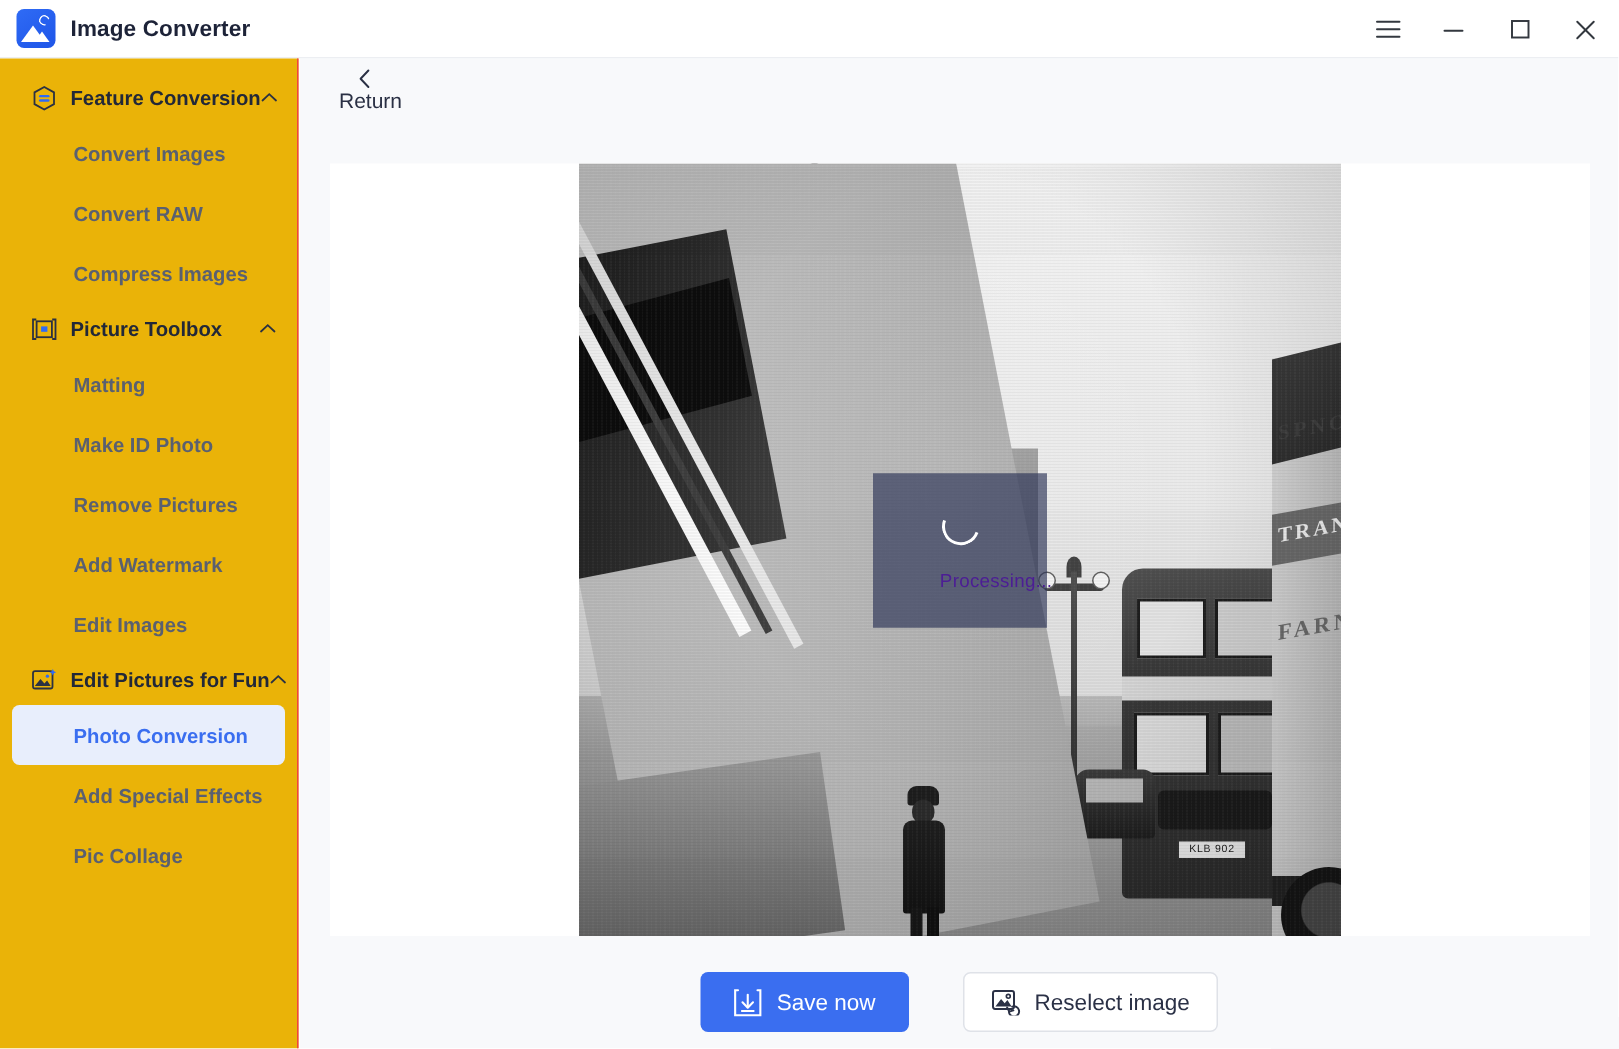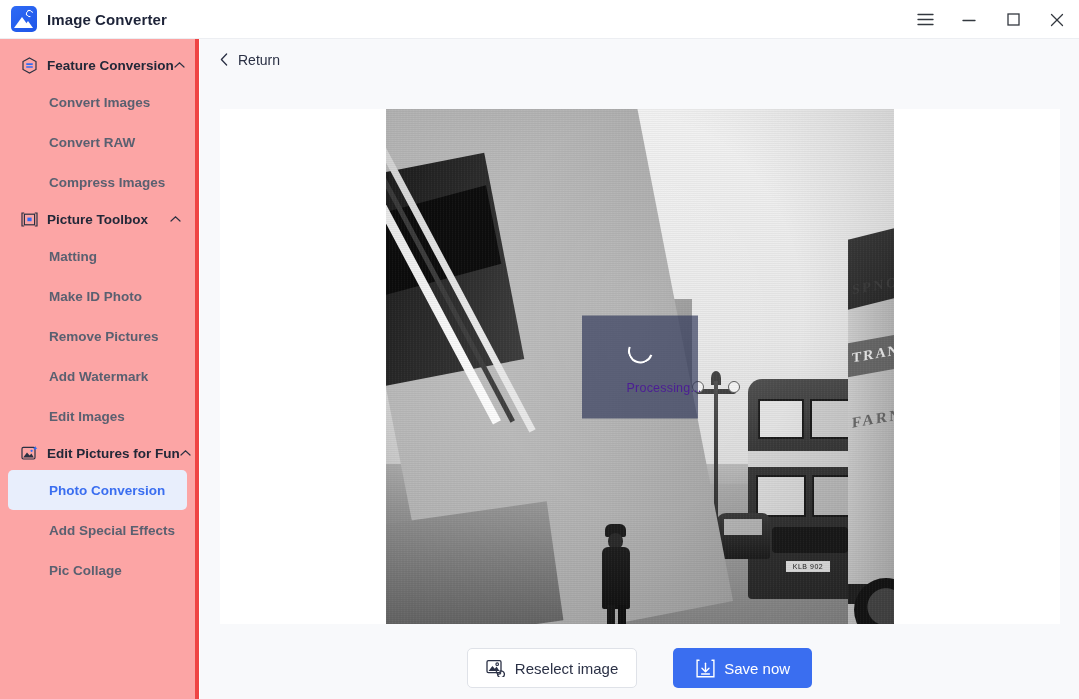--- a/index.html
+++ b/index.html
@@ -88,22 +88,22 @@
     cursor: default;
   }
   .win-btn svg { display: block; }
 
   
   .sidebar {
     position: absolute;
     top: 39px; left: 0;
     width: 199px;
     height: 660px;
-    background: #fca5a5;
-    border-right: 4px solid #ef4444;
+    background: #eab308;
+    border-right: 1px solid #ef4444;
     padding-top: 9px;
     overflow: hidden;
   }
 
   .group-head {
     height: 34px;
     display: flex;
     align-items: center;
     padding-left: 21px;
     padding-right: 14px;
@@ -162,20 +162,21 @@
     align-items: center;
     padding-left: 12px;
   }
   .return-btn {
     display: inline-flex;
     align-items: center;
     height: 28px;
     padding: 0 6px;
     border-radius: 4px;
     cursor: default;
+    flex-direction: column;
   }
   .return-btn .r-ic {
     width: 12px; height: 14px;
     display: flex; align-items: center; justify-content: center;
   }
   .return-btn .r-txt {
     margin-left: 8px;
     font-size: 14px;
     color: #2a3044;
   }
@@ -749,40 +750,40 @@
         <div class="ph grain"></div>
 
         <div class="processing">
           <div class="spinner"></div>
           <div class="processing-text">Processing...</div>
         </div>
       </div>
     </div>
 
     <div class="footer">
+      <div class="btn btn-primary">
+        <span class="b-ic">
+          <svg width="19" height="19" viewBox="0 0 19 19">
+            <path d="M3 1.2 H1.1 V17.8 H17.9 V1.2 H16" fill="none" stroke="#ffffff" stroke-width="1.4" stroke-linecap="round"></path>
+            <line x1="9.5" y1="4.2" x2="9.5" y2="12.4" stroke="#ffffff" stroke-width="1.4" stroke-linecap="round"></line>
+            <path d="M6 9.2 L9.5 12.8 L13 9.2" fill="none" stroke="#ffffff" stroke-width="1.4" stroke-linecap="round" stroke-linejoin="round"></path>
+            <line x1="5.6" y1="15" x2="13.4" y2="15" stroke="#ffffff" stroke-width="1.4" stroke-linecap="round"></line>
+          </svg>
+        </span>
+        <span>Save now</span>
+      </div>
+
       <div class="btn btn-secondary">
         <span class="b-ic">
           <svg width="20" height="18" viewBox="0 0 20 18">
             <rect x="1" y="1.6" width="14" height="12" rx="1.4" fill="none" stroke="#2b3146" stroke-width="1.3"></rect>
             <path d="M2.6 12 L6.4 7 L8.8 9.8 L10.6 7.6 L13.4 12 Z" fill="#2b3146"></path>
             <circle cx="11.2" cy="5.2" r="1.3" fill="none" stroke="#2b3146" stroke-width="1.1"></circle>
             <path d="M11.6 15.2 a3.4 3.4 0 1 0 2.2 -3.1" fill="none" stroke="#2b3146" stroke-width="1.3" stroke-linecap="round"></path>
             <path d="M10.4 12.6 L11.8 15.4 L14.6 14.6" fill="none" stroke="#2b3146" stroke-width="1.3" stroke-linecap="round" stroke-linejoin="round"></path>
           </svg>
         </span>
         <span>Reselect image</span>
       </div>
-
-      <div class="btn btn-primary">
-        <span class="b-ic">
-          <svg width="19" height="19" viewBox="0 0 19 19">
-            <path d="M3 1.2 H1.1 V17.8 H17.9 V1.2 H16" fill="none" stroke="#ffffff" stroke-width="1.4" stroke-linecap="round"></path>
-            <line x1="9.5" y1="4.2" x2="9.5" y2="12.4" stroke="#ffffff" stroke-width="1.4" stroke-linecap="round"></line>
-            <path d="M6 9.2 L9.5 12.8 L13 9.2" fill="none" stroke="#ffffff" stroke-width="1.4" stroke-linecap="round" stroke-linejoin="round"></path>
-            <line x1="5.6" y1="15" x2="13.4" y2="15" stroke="#ffffff" stroke-width="1.4" stroke-linecap="round"></line>
-          </svg>
-        </span>
-        <span>Save now</span>
-      </div>
     </div>
 
   </div>
 </div>
 
 </body></html>

